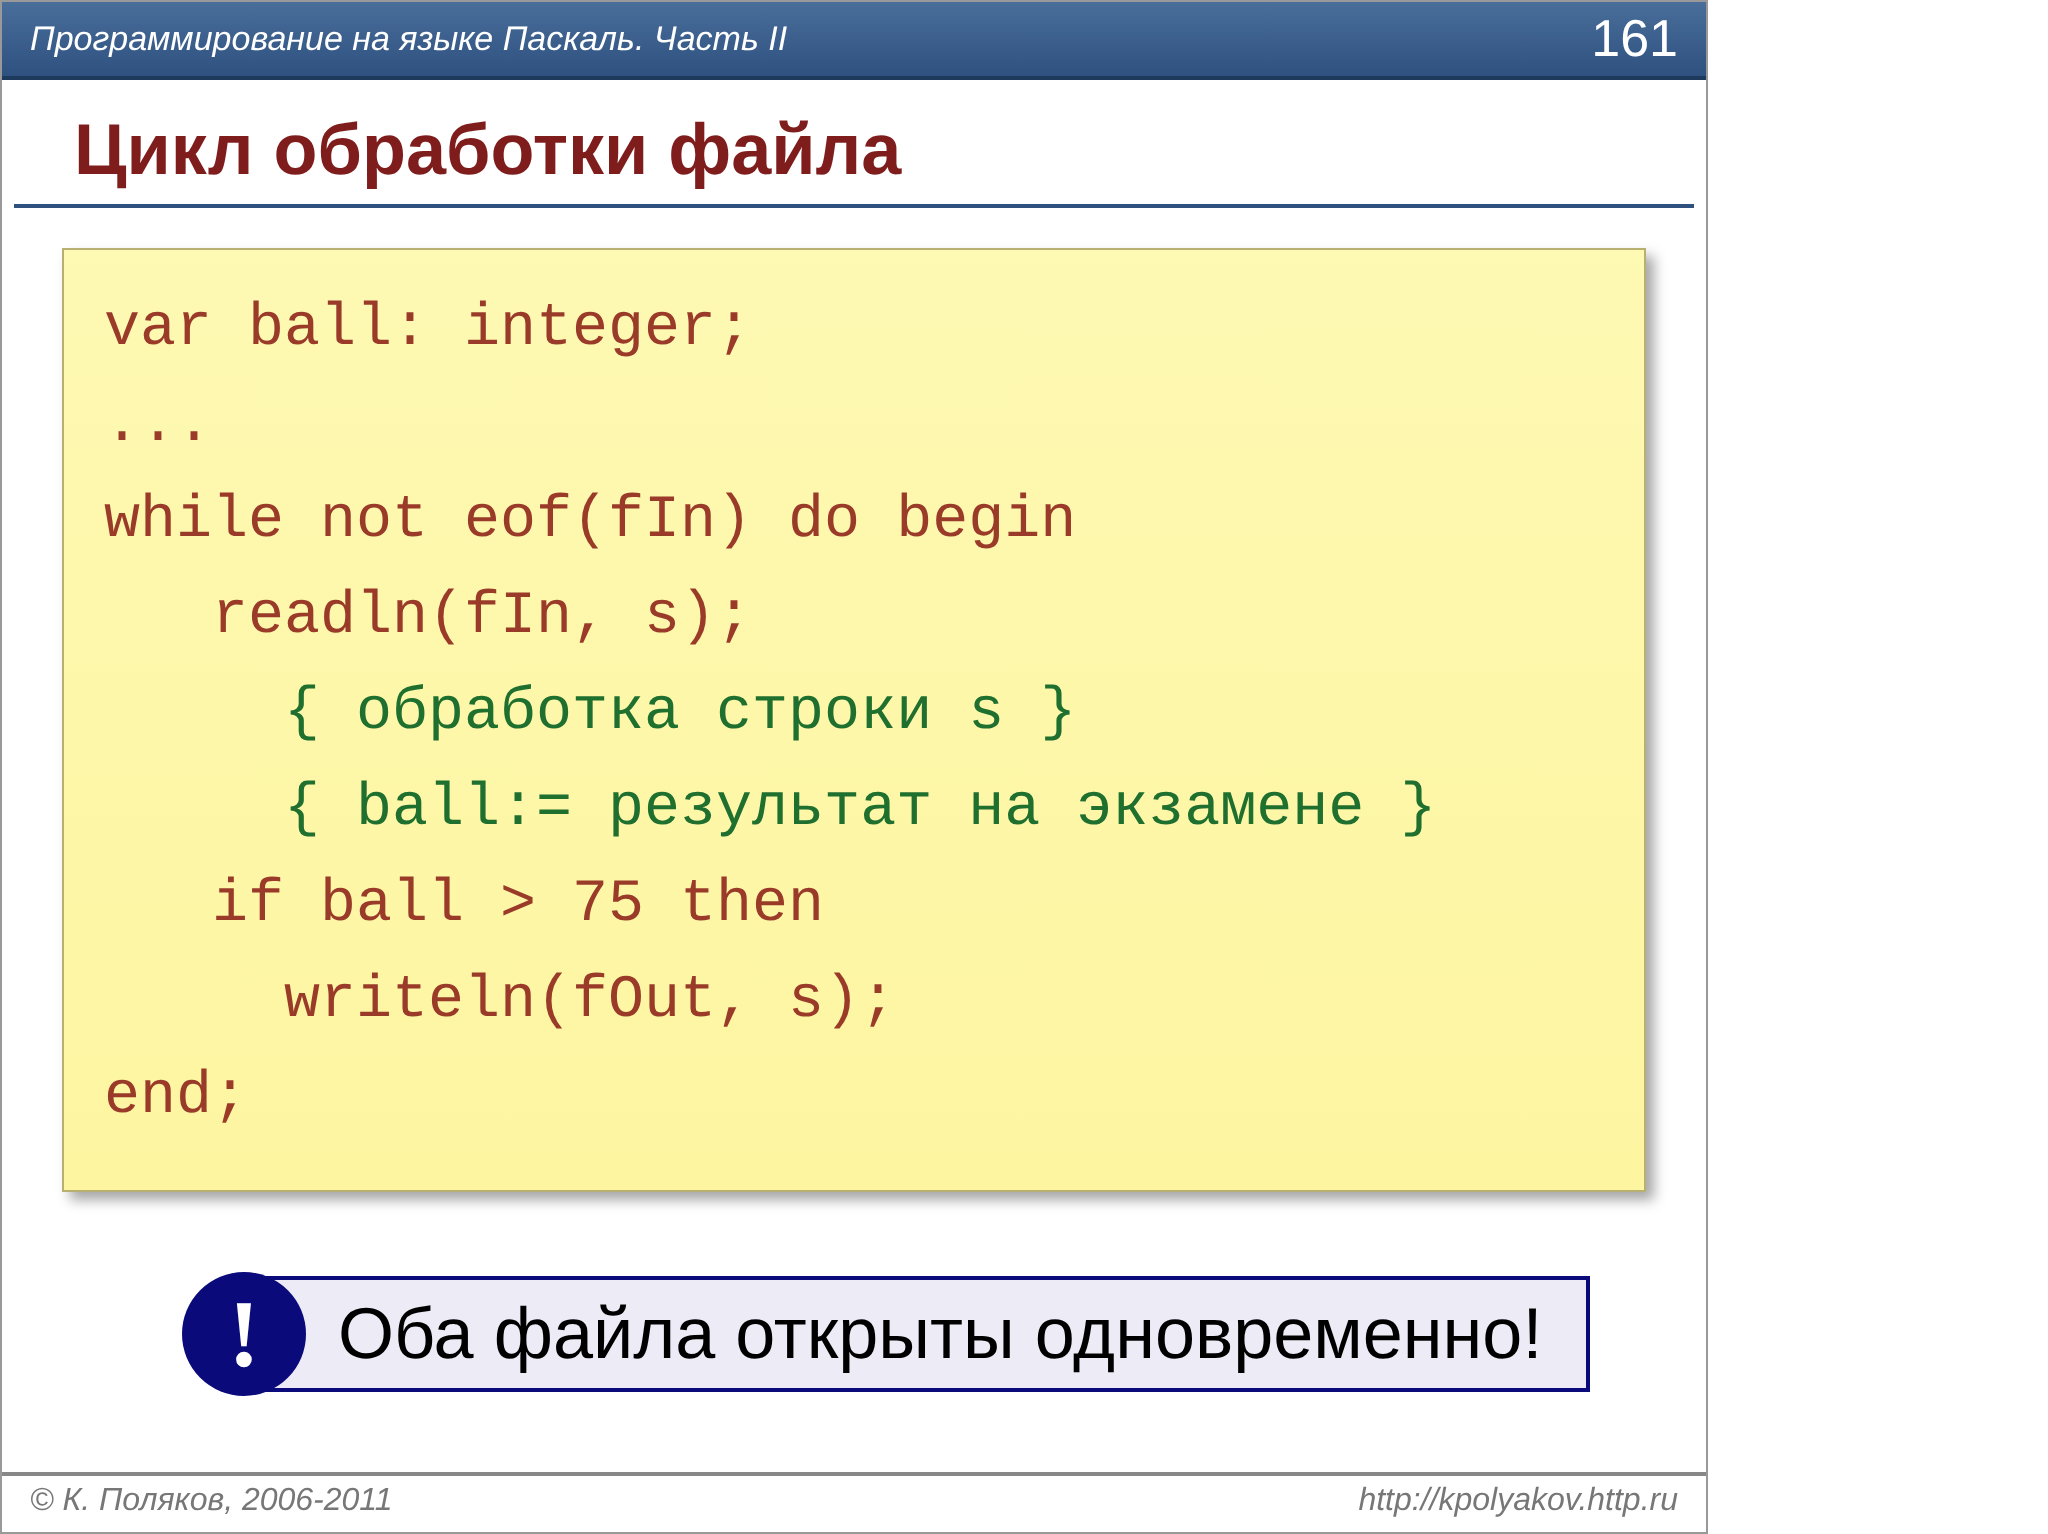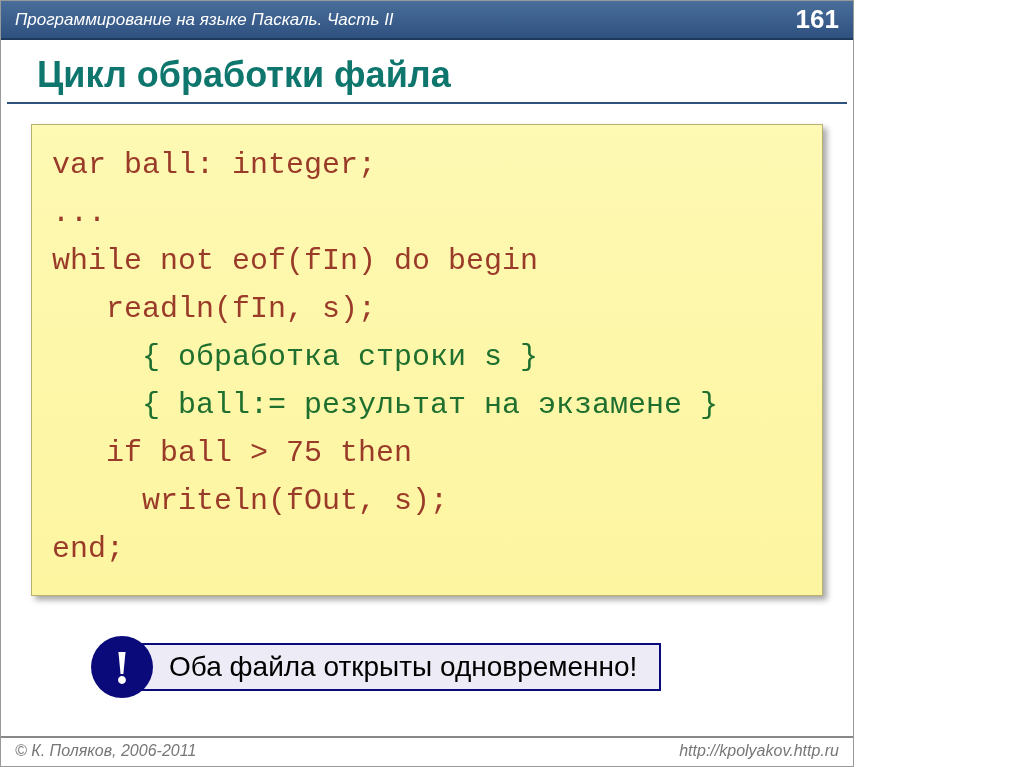--- a/index.html
+++ b/index.html
@@ -18,28 +18,28 @@
     background: #335a8a;
     background: linear-gradient(to bottom, #4a6e9a 0%, #2e5180 100%);
     color: #fff;
     padding: 3px 14px;
     font-size: 17px;
     font-style: italic;
     border-bottom: 2px solid #1d3a5c;
   }
   .header .page-num {
     font-style: normal;
-    font-weight: bold;
+    font-weight: normal;
     font-size: 26px;
     color: #fff;
   }
   .title {
     font-size: 36px;
     font-weight: bold;
-    color: #0f766e;
+    color: #7f1d1d;
     padding: 14px 30px 6px 30px;
     border-bottom: 2px solid #2e5180;
     margin: 0 6px;
   }
   .content {
     padding: 20px 30px;
   }
   .codebox {
     background: #fdf7aa;
     background: linear-gradient(to bottom, #fef9b3 0%, #fdf5a0 100%);
@@ -72,21 +72,21 @@
     justify-content: center;
     margin-right: -20px;
     z-index: 2;
     position: relative;
     font-family: Georgia, serif;
   }
   .callout-text {
     border: 2px solid #0a0a7a;
     background: #ecebf6;
     padding: 6px 22px 6px 34px;
-    font-size: 28px;
+    font-size: 36px;
     color: #000;
   }
   .footer {
     position: absolute;
     bottom: 0;
     left: 0;
     right: 0;
     border-top: 2px solid #888;
     display: flex;
     justify-content: space-between;

